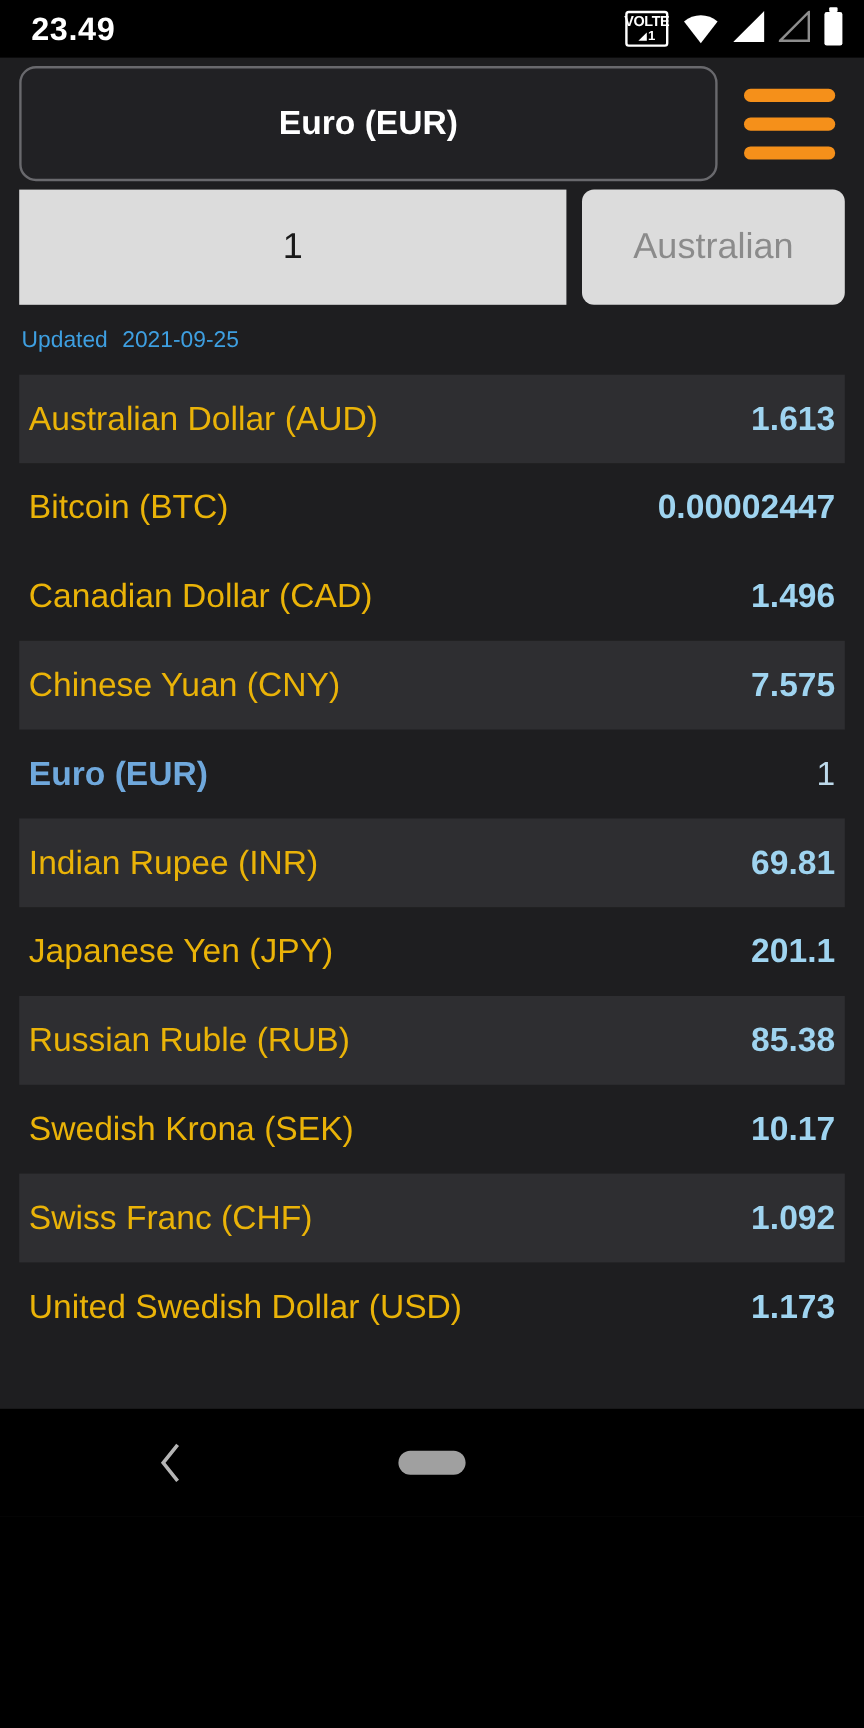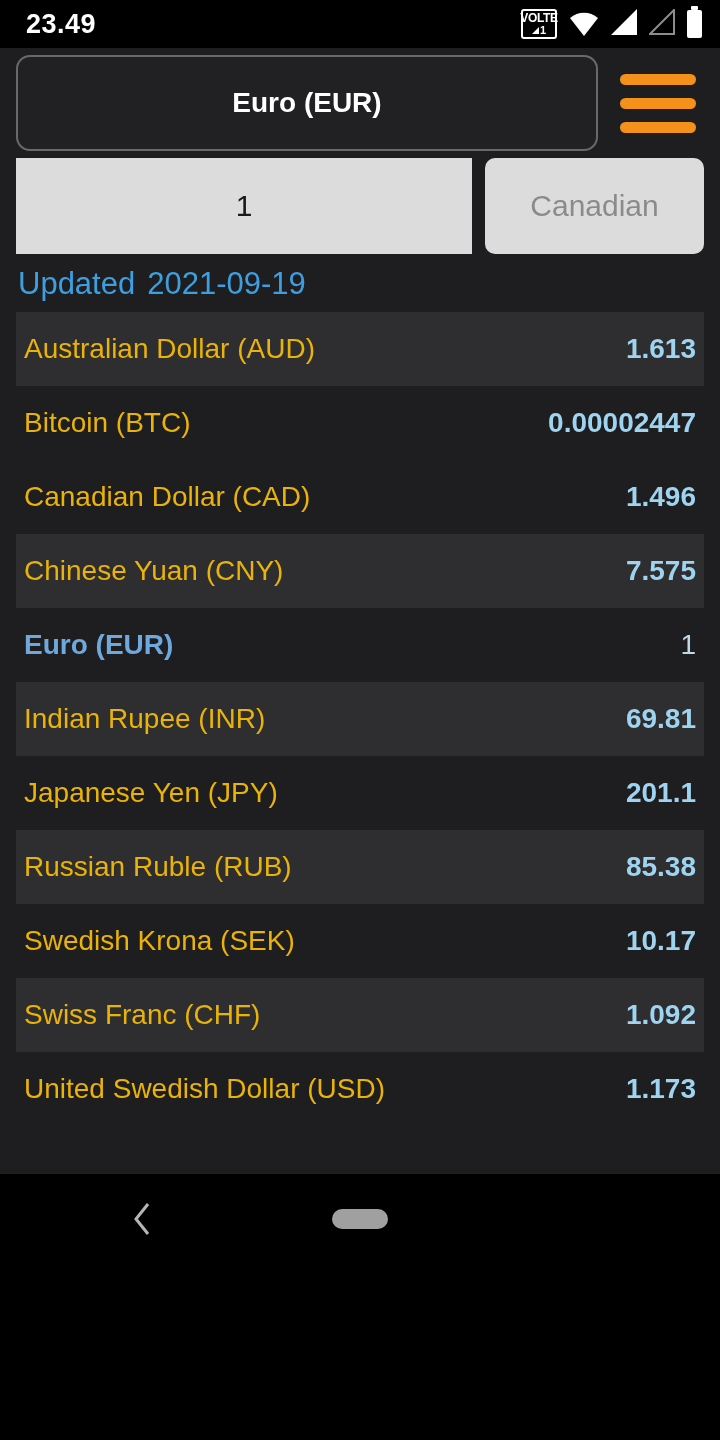--- a/index.html
+++ b/index.html
@@ -114,21 +114,21 @@
     color:#8b8b8b; font-size:30px; font-weight:400;
   }
 
   
   .updated-row {
     flex:0 0 56px;
     display:flex; align-items:center; gap:12px;
     padding:0 18px;
   }
   .updated-label, .updated-date {
-    color:#3e9fe0; font-size:31px; font-weight:400;
+    color:#3e9fe0; font-size:19px; font-weight:400;
   }
 
   
   .rates-list {
     flex:1 1 auto;
     padding:0 16px;
     overflow:hidden;
   }
   .rate-row {
     height:74px;
@@ -214,27 +214,27 @@
       <span class="menu-bar"></span>
       <span class="menu-bar"></span>
     </div>
   </div>
 
   <div class="amount-row">
     <div class="amount-field">
       <span class="amount-value">1</span>
     </div>
     <div class="precision-button">
-      <span class="precision-label">Canadian</span>
+      <span class="precision-label">Australian</span>
     </div>
   </div>
 
   <div class="updated-row">
     <span class="updated-label">Updated</span>
-    <span class="updated-date">2021-09-19</span>
+    <span class="updated-date">2021-09-25</span>
   </div>
 
   <div class="rates-list">
       <div class="rate-row striped">
         <span class="rate-name">Australian Dollar (AUD)</span>
         <span class="rate-value">1.613</span>
       </div>
       <div class="rate-row">
         <span class="rate-name">Bitcoin (BTC)</span>
         <span class="rate-value">0.00002447</span>

